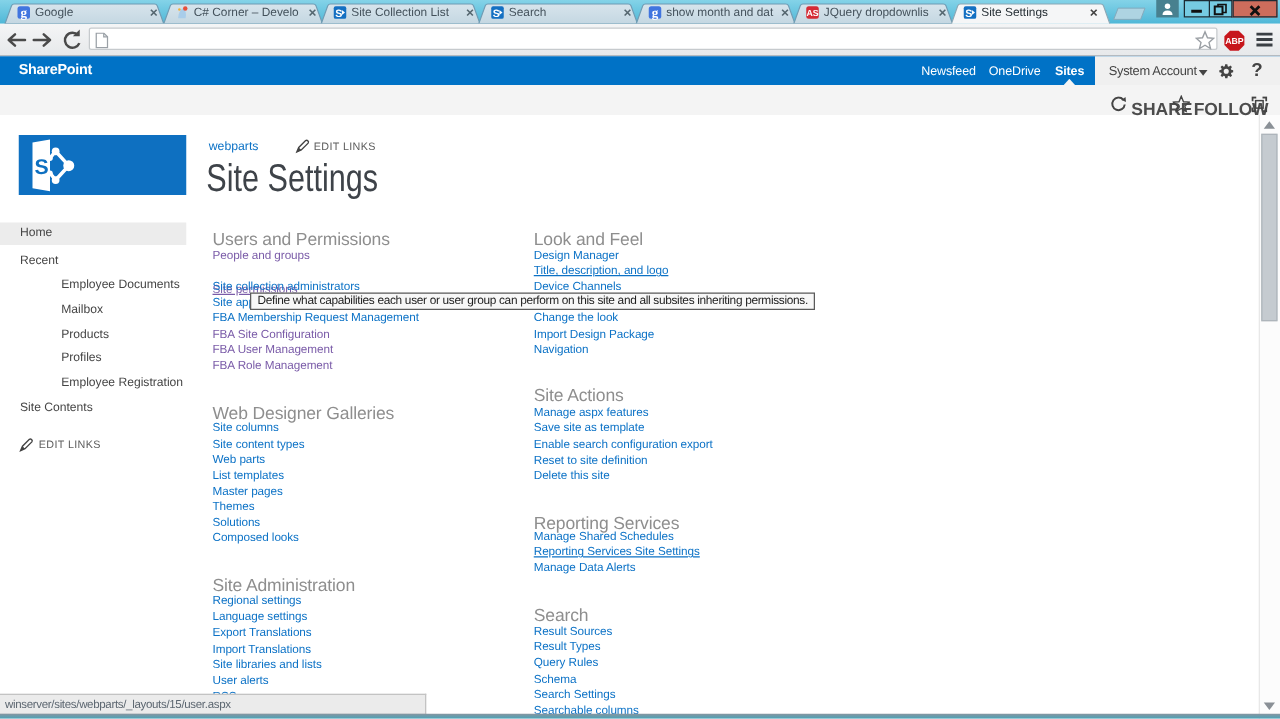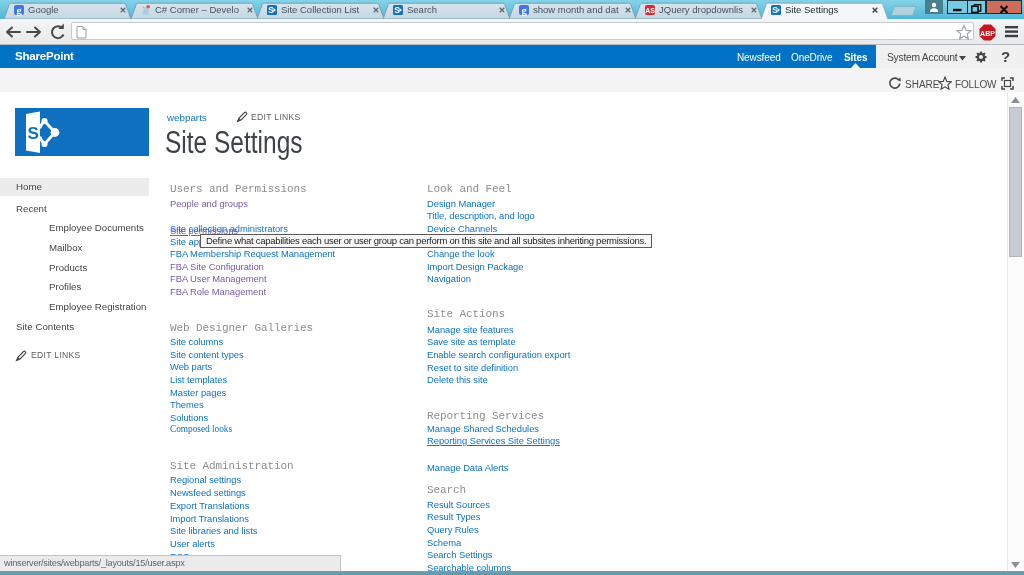--- a/index.html
+++ b/index.html
@@ -19,26 +19,26 @@
 #urltext{left:90px;top:7px;font-size:11.2px;color:#7b7b7b;white-space:nowrap;letter-spacing:0.22px;line-height:1;}
 #urltext b{color:#1b1b1b;font-weight:normal;}
 
 #suitebar{left:0;top:45px;width:1024px;height:23px;background:#0072c6;}
 #suitegray{left:876px;top:45px;width:148px;height:23px;background:#f0f0f0;}
 #sp-brand{left:15px;top:51px;font-size:11.5px;font-weight:bold;color:#fff;letter-spacing:-0.2px;line-height:1;}
 .suitelink{top:53px;font-size:10px;color:#fff;letter-spacing:-0.1px;line-height:1;}
 #sysacct{left:887px;top:52.5px;font-size:10.3px;color:#444;line-height:1;letter-spacing:-0.25px;}
 
 #ribbonrow{left:0;top:68px;width:1024px;height:24px;background:#f4f4f4;}
-.ribtxt{top:80px;font-size:10px;color:#4c4c4c;letter-spacing:0px;line-height:1;}
+.ribtxt{top:80px;font-size:14px;color:#4c4c4c;letter-spacing:0px;line-height:1;font-weight:bold;}
 
 #logo{left:15px;top:108px;width:134px;height:48px;background:#0e70c1;}
 .nav{font-size:9.7px;color:#454545;white-space:nowrap;line-height:1;}
 #navhome-bg{left:0;top:178px;width:149px;height:18px;background:#ececec;}
-.hd{font-size:11px;color:#8e8e8e;white-space:nowrap;line-height:1;letter-spacing:-0.1px;font-family:Liberation Mono, monospace;}
+.hd{font-size:14px;color:#8e8e8e;white-space:nowrap;line-height:1;letter-spacing:-0.1px;}
 .lk{font-size:9.4px;white-space:nowrap;line-height:1;letter-spacing:-0.05px;}
 .b{color:#0c72c6;}
 .p{color:#7a5ba8;}
 .editlinks{font-size:8.6px;color:#5e5e5e;letter-spacing:0.3px;line-height:1;}
 #pagetitle{left:165px;top:126.5px;font-size:31px;font-weight:300;color:#3e4349;transform:scaleX(0.79);transform-origin:0 0;white-space:nowrap;line-height:1;}
 #tooltip{left:200px;top:234px;width:452px;height:14px;background:#f7f7f7;border:1px solid #5a5a5a;box-sizing:border-box;font-size:9.5px;color:#1d1d1d;line-height:11.5px;padding-left:5px;white-space:nowrap;z-index:40;letter-spacing:-0.26px;}
 
 #scrollbar{left:1007px;top:92px;width:17px;height:483px;background:#fcfcfc;border-left:1px solid #e8e8e8;box-sizing:border-box;z-index:45;}
 #sthumb{left:1009px;top:107px;width:13px;height:150px;background:#c5cbd0;border:1px solid #aeb5bb;box-sizing:border-box;z-index:46;}
 
@@ -214,47 +214,47 @@
 <div class="abs lk p" style="left:170px;top:274.3px;">FBA User Management</div>
 <div class="abs lk p" style="left:170px;top:286.90000000000003px;">FBA Role Management</div>
 <div class="abs hd" style="left:170px;top:322.6px">Web Designer Galleries</div>
 <div class="abs lk b" style="left:170px;top:336.90000000000003px;">Site columns</div>
 <div class="abs lk b" style="left:170px;top:349.8px;">Site content types</div>
 <div class="abs lk b" style="left:170px;top:362.40000000000003px;">Web parts</div>
 <div class="abs lk b" style="left:170px;top:375.0px;">List templates</div>
 <div class="abs lk b" style="left:170px;top:387.90000000000003px;">Master pages</div>
 <div class="abs lk b" style="left:170px;top:400.2px;">Themes</div>
 <div class="abs lk b" style="left:170px;top:413.1px;">Solutions</div>
-<div class="abs lk b" style="left:170px;top:425.40000000000003px;font-family:Liberation Serif, serif;">Composed looks</div>
+<div class="abs lk b" style="left:170px;top:425.40000000000003px;">Composed looks</div>
 <div class="abs hd" style="left:170px;top:460.6px">Site Administration</div>
 <div class="abs lk b" style="left:170px;top:475.40000000000003px;">Regional settings</div>
-<div class="abs lk b" style="left:170px;top:488.3px;">Newsfeed settings</div>
+<div class="abs lk b" style="left:170px;top:488.3px;">Language settings</div>
 <div class="abs lk b" style="left:170px;top:500.90000000000003px;">Export Translations</div>
 <div class="abs lk b" style="left:170px;top:513.5px;">Import Translations</div>
 <div class="abs lk b" style="left:170px;top:526.4px;">Site libraries and lists</div>
 <div class="abs lk b" style="left:170px;top:539.0px;">User alerts</div>
 <div class="abs lk b" style="left:170px;top:551.5999999999999px;">RSS</div>
 <div class="abs hd" style="left:427px;top:183.8px">Look and Feel</div>
 <div class="abs lk b" style="left:427px;top:198.70000000000002px;">Design Manager</div>
-<div class="abs lk b" style="left:427px;top:211.20000000000002px;">Title, description, and logo</div>
+<div class="abs lk b" style="left:427px;top:211.20000000000002px;text-decoration:underline;">Title, description, and logo</div>
 <div class="abs lk b" style="left:427px;top:223.9px;">Device Channels</div>
 <div class="abs lk b" style="left:427px;top:236.8px;">Image Renditions</div>
 <div class="abs lk b" style="left:427px;top:249.4px;">Change the look</div>
 <div class="abs lk b" style="left:427px;top:262.0px;">Import Design Package</div>
 <div class="abs lk b" style="left:427px;top:274.3px;">Navigation</div>
 <div class="abs hd" style="left:427px;top:308.8px">Site Actions</div>
-<div class="abs lk b" style="left:427px;top:324.6px;">Manage site features</div>
+<div class="abs lk b" style="left:427px;top:324.6px;">Manage aspx features</div>
 <div class="abs lk b" style="left:427px;top:337.2px;">Save site as template</div>
 <div class="abs lk b" style="left:427px;top:350.1px;">Enable search configuration export</div>
 <div class="abs lk b" style="left:427px;top:362.7px;">Reset to site definition</div>
 <div class="abs lk b" style="left:427px;top:375.0px;">Delete this site</div>
 <div class="abs hd" style="left:427px;top:410.5px">Reporting Services</div>
 <div class="abs lk b" style="left:427px;top:423.6px;">Manage Shared Schedules</div>
 <div class="abs lk b" style="left:427px;top:436.2px;text-decoration:underline;">Reporting Services Site Settings</div>
-<div class="abs lk b" style="left:427px;top:448.8px;margin-top:14px;">Manage Data Alerts</div>
+<div class="abs lk b" style="left:427px;top:448.8px;">Manage Data Alerts</div>
 <div class="abs hd" style="left:427px;top:485.2px">Search</div>
 <div class="abs lk b" style="left:427px;top:499.8px;">Result Sources</div>
 <div class="abs lk b" style="left:427px;top:512.3px;">Result Types</div>
 <div class="abs lk b" style="left:427px;top:525.0px;text-align:center;">Query Rules</div>
 <div class="abs lk b" style="left:427px;top:537.5999999999999px;">Schema</div>
 <div class="abs lk b" style="left:427px;top:550.0999999999999px;">Search Settings</div>
 <div class="abs lk b" style="left:427px;top:562.6999999999999px;">Searchable columns</div>
 <div id="tooltip" class="abs">Define what capabilities each user or user group can perform on this site and all subsites inheriting permissions.</div>
 <div id="scrollbar" class="abs"></div>
 <svg class="abs" style="left:1008px;top:95px;z-index:46" width="15" height="10">

